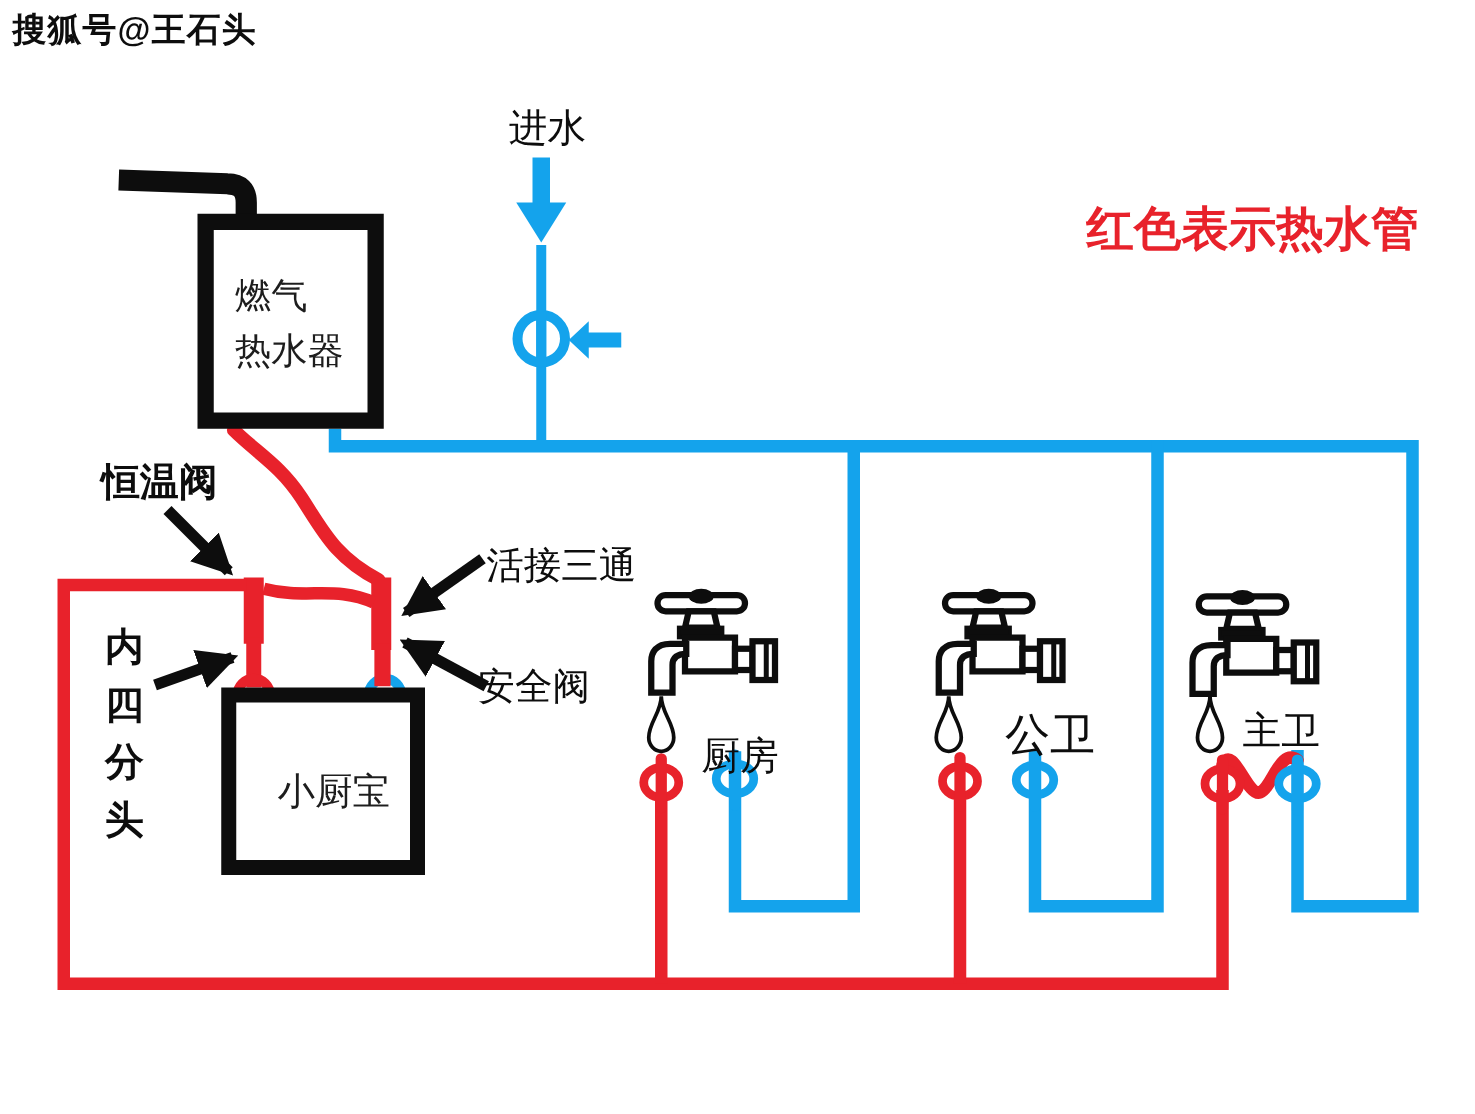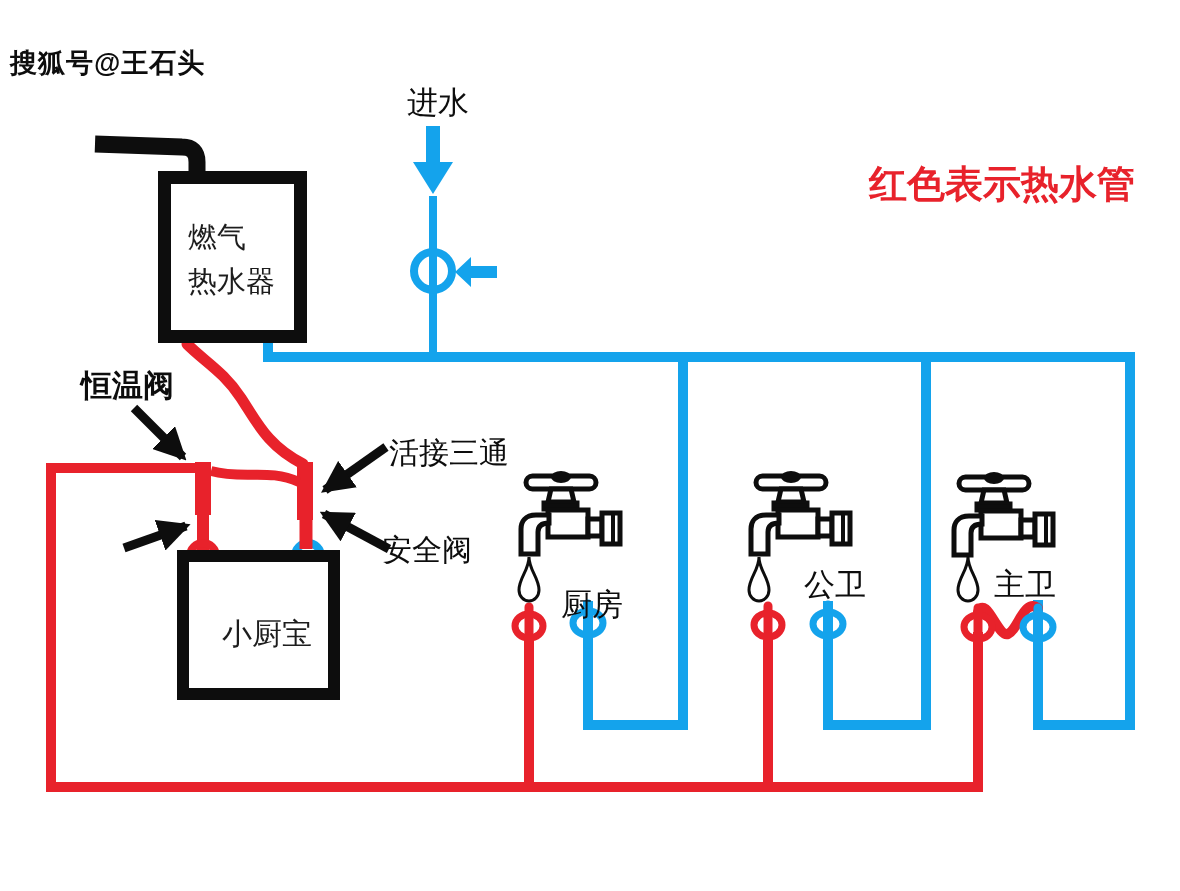--- a/index.html
+++ b/index.html
@@ -2,35 +2,35 @@
 <html><head>
 <meta charset="utf-8">
 <style>
   html,body{margin:0;padding:0;background:#fff;}
   #stage{
     position:relative;width:1180px;height:891px;background:#ffffff;overflow:hidden;
     font-family:"Liberation Sans","DejaVu Sans",sans-serif;
   }
   #pipes{position:absolute;left:0;top:0;z-index:1;}
   .lbl{position:absolute;color:#0d0d0d;white-space:nowrap;z-index:3;line-height:1.1;}
-  #brand{left:10px;top:10px;font-size:27px;font-weight:700;letter-spacing:1px;margin-top:39px;}
+  #brand{left:10px;top:10px;font-size:27px;font-weight:700;letter-spacing:1px;}
   #legend-cold{left:869px;top:101px;font-size:38px;font-weight:700;color:#e8222b;}
   #legend-hot{left:869px;top:164px;font-size:38px;font-weight:700;color:#e8222b;}
   #lbl-inlet{left:407px;top:86px;font-size:31px;}
   #lbl-tapvalve{left:496px;top:255px;font-size:31px;}
   #lbl-thermo{left:81px;top:369px;font-size:31px;font-weight:700;font-family:Liberation Serif, serif;}
   #lbl-uniontee{left:389px;top:436px;font-size:30px;}
   #lbl-safety{left:382px;top:533px;font-size:30px;}
   #lbl-quarter{left:84px;top:495px;font-size:31px;font-weight:700;width:36px;
     white-space:normal;word-break:break-all;line-height:46px;}
   #lbl-heater1{left:188px;top:222px;font-size:29px;color:#1d1d1d;}
   #lbl-heater2{left:188px;top:266px;font-size:29px;color:#1d1d1d;}
   #lbl-minitank{left:206px;top:617px;font-size:30px;color:#1d1d1d;margin-left:16px;}
   #lbl-kitchen{left:561px;top:568px;font-size:31px;margin-top:20px;}
-  #lbl-public{left:804px;top:568px;font-size:31px;text-align:right;}
+  #lbl-public{left:804px;top:568px;font-size:36px;text-align:right;}
   #lbl-master{left:994px;top:568px;font-size:31px;}
   #watermark{
     position:absolute;left:452px;top:268px;z-index:2;
     font-size:140px;color:#ececec;font-weight:400;letter-spacing:0px;white-space:nowrap;
   }
   
   .cold{stroke:#14a3ec;fill:none;}
   .hot{stroke:#e8222b;fill:none;}
   .coldfill{fill:#14a3ec;stroke:none;}
   .ink{stroke:#0d0d0d;}
@@ -159,19 +159,20 @@
     <use href="#drop" x="956" y="554"></use>
   </svg>
 
 
   <div class="lbl" id="brand">搜狐号@王石头</div>
   <div class="lbl" id="legend-hot">红色表示热水管</div>
   <div class="lbl" id="lbl-inlet">进水</div>
   <div class="lbl" id="lbl-thermo">恒温阀</div>
   <div class="lbl" id="lbl-uniontee">活接三通</div>
   <div class="lbl" id="lbl-safety">安全阀</div>
+  <div class="lbl" id="lbl-quarter">内四分头</div>
   <div class="lbl" id="lbl-heater1">燃气</div>
   <div class="lbl" id="lbl-heater2">热水器</div>
   <div class="lbl" id="lbl-minitank">小厨宝</div>
   <div class="lbl" id="lbl-kitchen">厨房</div>
   <div class="lbl" id="lbl-public">公卫</div>
   <div class="lbl" id="lbl-master">主卫</div>
 </div>
 
 </body></html>

